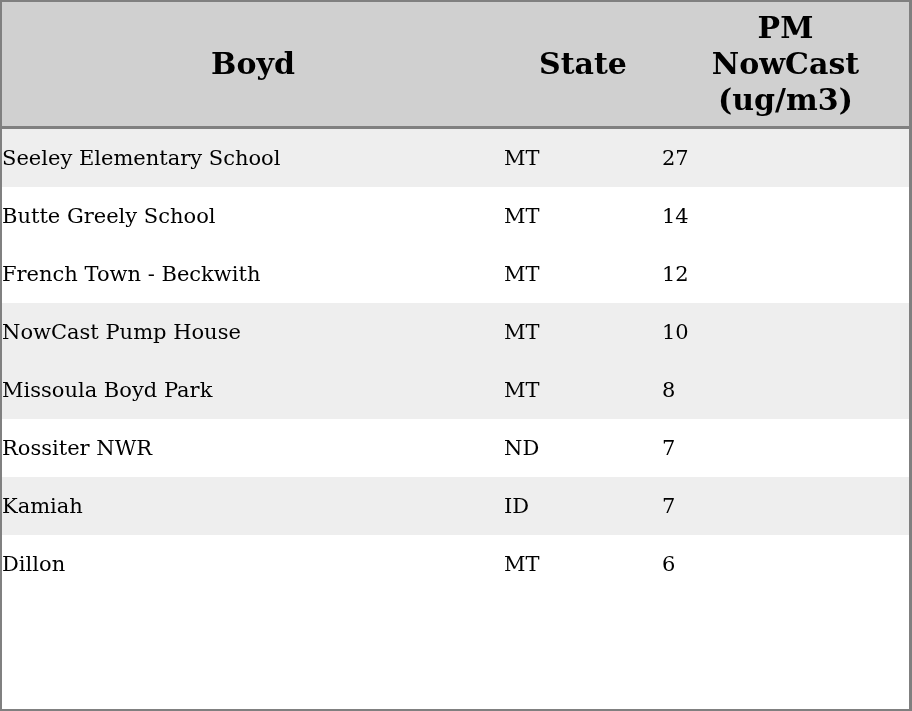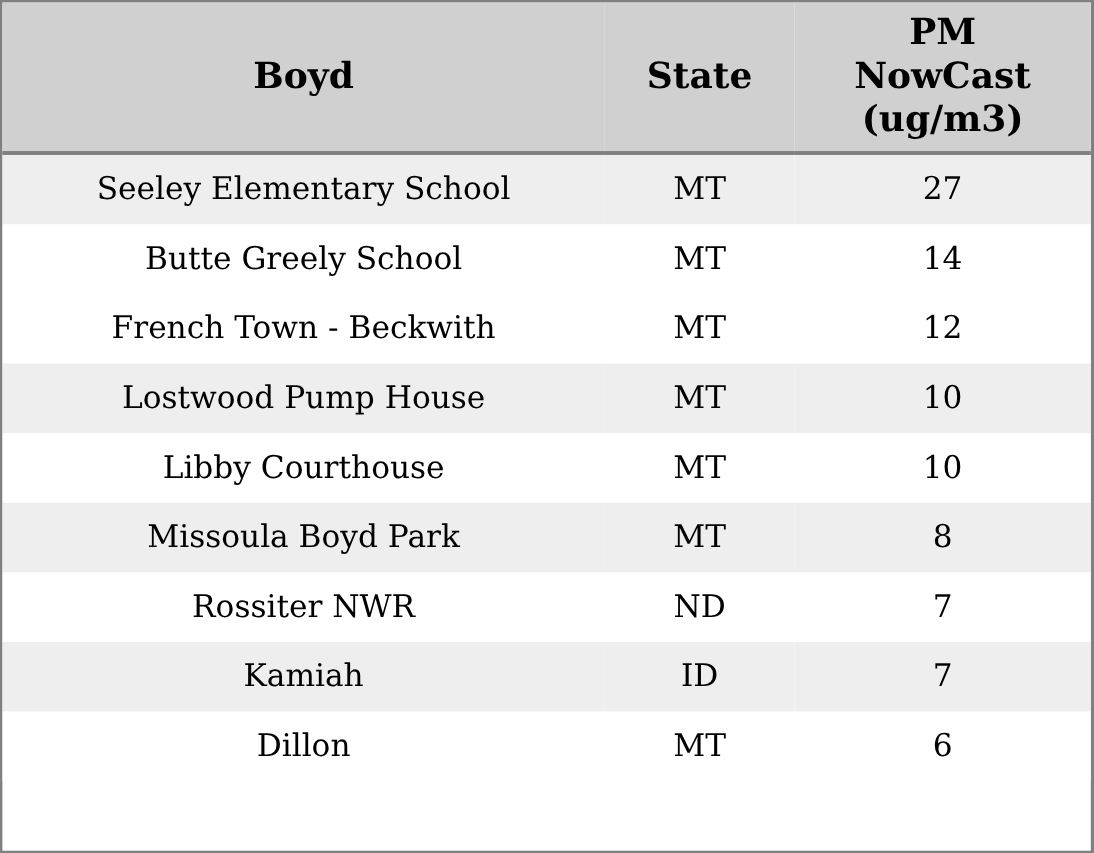--- a/index.html
+++ b/index.html
@@ -41,23 +41,23 @@
   }
   thead th .th-label {
     display: block;
     margin: 0 auto;
   }
   thead th.th-pm .th-label {
     max-width: 175px;
   }
   tbody td {
     height: 58px;
-    font-size: 26px;
+    font-size: 21px;
     color: var(--text, #000000);
-    text-align: center;
+    text-align: left;
     vertical-align: middle;
     padding: 0;
     white-space: nowrap;
   }
   tbody tr.odd  { background: var(--row-alt-bg, #eeeeee); }
   tbody tr.even { background: var(--row-bg, #ffffff); padding-left: 12px; }
 </style>
 </head>
 <body>
 
@@ -91,26 +91,21 @@
           <td>Butte Greely School</td>
           <td>MT</td>
           <td>14</td>
         </tr>
         <tr class="even">
           <td>French Town - Beckwith</td>
           <td>MT</td>
           <td>12</td>
         </tr>
         <tr class="odd">
-          <td>Lostwood Pump House</td>
-          <td>MT</td>
-          <td>10</td>
-        </tr>
-        <tr class="even">
-          <td>Libby Courthouse</td>
+          <td>NowCast Pump House</td>
           <td>MT</td>
           <td>10</td>
         </tr>
         <tr class="odd">
           <td>Missoula Boyd Park</td>
           <td>MT</td>
           <td>8</td>
         </tr>
         <tr class="even">
           <td>Rossiter NWR</td>

